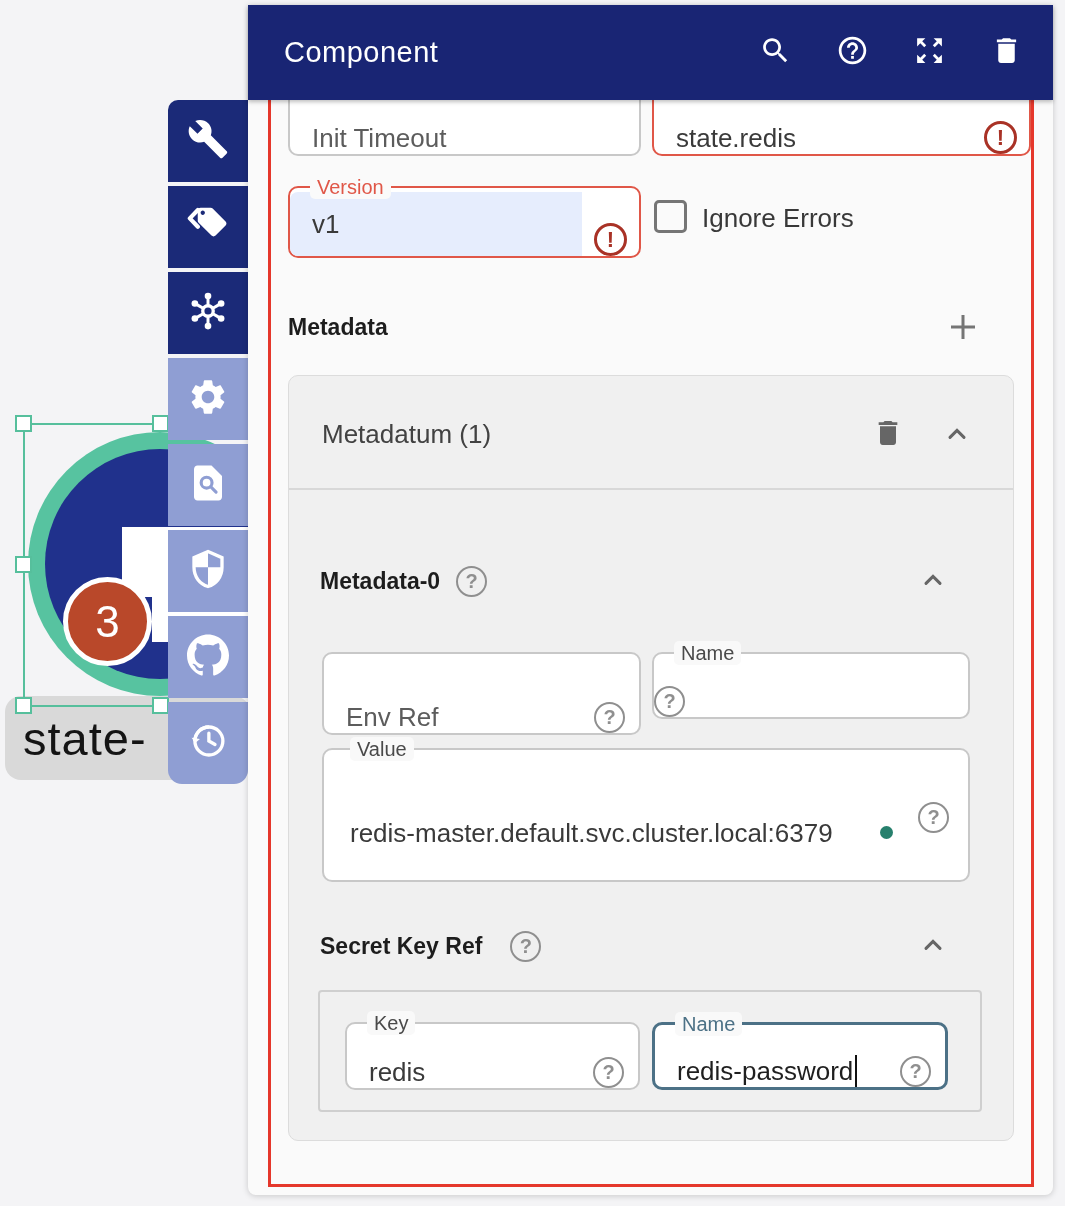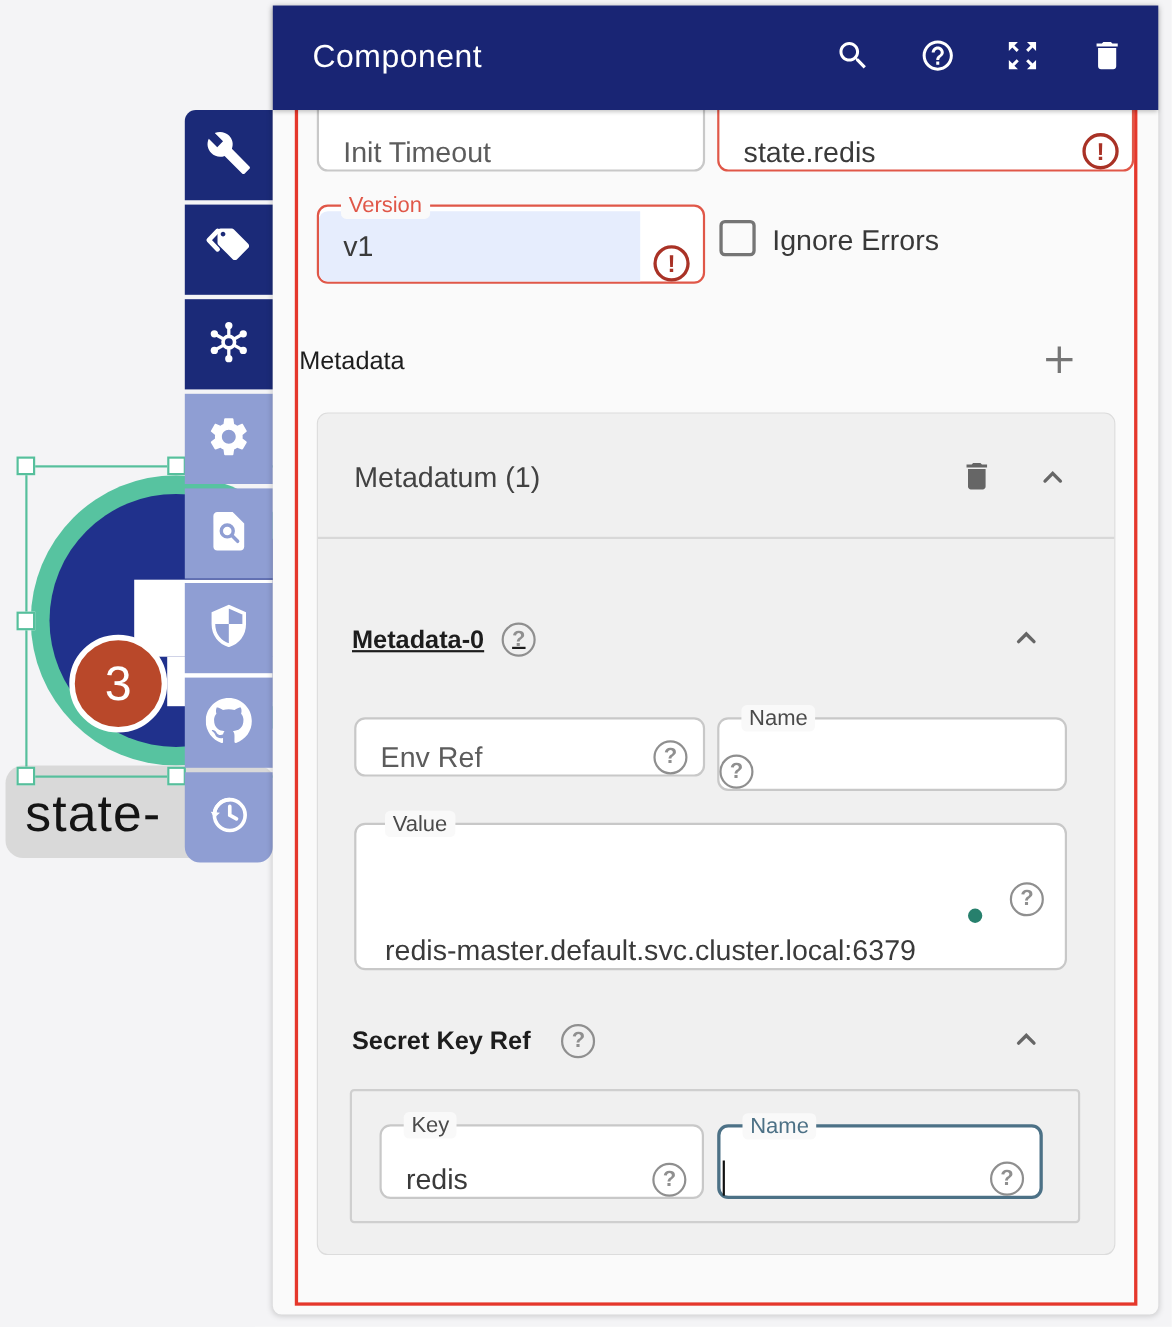--- a/index.html
+++ b/index.html
@@ -230,67 +230,67 @@
 <div class="abs field field-error" style="left:288px; top:186px; width:353px; height:72px;">
   <span class="chip chip-error">Version</span>
   <input style="background: rgb(230, 237, 253); height: 64px; width: 292px; border-radius: 8px 0px 0px 8px;" value="v1">
   <span class="err-badge" style="margin-left:auto;">
       <span>!</span>
     </span>
 </div>
 <div class="abs z" style="left:654px; top:200px; width:33px; height:33px; border:3.5px solid #757575; border-radius:5px; background:#fafafa;"></div>
 <div class="abs z" style="left:702px; top:203px; font-size:26px; color:#383838;">Ignore Errors</div>
 
-<div class="abs z" style="left:272px; top:314px; font-size:23px; font-weight:400; color:#1d1d1d;">Metadata</div>
+<div class="abs z" style="left:288px; top:314px; font-size:23px; font-weight:700; color:#1d1d1d;">Metadata</div>
 <div class="abs z" style="left:945px; top:309px; cursor:pointer;">
   <span><svg width="36" height="36" viewBox="0 0 24 24">
         <path d="M12 4v16M4 12h16" stroke="#757575" stroke-width="2" fill="none"></path>
       </svg></span>
 </div>
 
 <div class="abs panel"></div>
 <div class="abs z" style="left:322px; top:419px; font-size:26px; color:#424242;">Metadatum (1)</div>
 <div class="abs z" style="left:872px; top:417px; cursor:pointer;">
   <span><svg width="32" height="32" viewBox="0 0 24 24" fill="#666">
         <path d="M6 19c0 1.1.9 2 2 2h8c1.1 0 2-.9 2-2V7H6v12zM19 4h-3.5l-1-1h-5l-1 1H5v2h14V4z"></path>
       </svg></span>
 </div>
 <div class="abs chev" style="left:943px; top:421px;">
   <span><svg viewBox="0 0 24 24">
         <path d="M6 14 12 8 18 14" stroke="#666" stroke-width="2.6" fill="none" stroke-linecap="round"></path>
       </svg></span>
 </div>
 <div class="abs z" style="left:289px; top:488px; width:724px; height:2px; background:#d8d8d8;"></div>
 
-<div class="abs sec-head" style="left:320px; top:566px;text-decoration:underline;">
+<div class="abs sec-head" style="left:320px; top:566px;">
   <span>Metadata-0</span>
   <span class="help-badge" style="margin:0;">
       <span>?</span>
     </span>
 </div>
 <div class="abs chev" style="left:919px; top:567px;">
   <span><svg viewBox="0 0 24 24">
         <path d="M6 14 12 8 18 14" stroke="#666" stroke-width="2.6" fill="none" stroke-linecap="round"></path>
       </svg></span>
 </div>
 
-<div class="abs field" style="left:322px; top:652px; width:319px; height:54px;">
+<div class="abs field" style="left:322px; top:652px; width:319px; height:83px;">
   <input placeholder="Env Ref" style="">
   <span class="help-badge">
       <span>?</span>
     </span>
 </div>
 <div class="abs field" style="left:652px; top:652px; width:318px; height:67px;">
   <span class="chip">Name</span>
   <span class="help-badge">
       <span>?</span>
     </span>
 </div>
 
-<div class="abs field" style="left:322px; top:748px; width:648px; height:134px; align-items:flex-end;">
+<div class="abs field" style="left:322px; top:748px; width:648px; height:134px; align-items:center;">
   <span class="chip" style="left:26px;">Value</span>
   <span class="val-text" style="margin-top:36px;">redis-master.default.svc.cluster.local:6379</span>
   <span class="abs dot" style="left:556px; top:76px;"></span>
   <span class="help-badge abs" style="left:594px; top:52px;">
       <span>?</span>
     </span>
 </div>
 
 <div class="abs sec-head" style="left:320px; top:931px;gap:28px;">
   <span>Secret Key Ref</span>
@@ -307,17 +307,18 @@
 <div class="abs z" style="left:318px; top:990px; width:664px; height:122px; border:2px solid #cfcfcf; border-radius:4px;"></div>
 <div class="abs field" style="left:345px; top:1022px; width:295px; height:68px;">
   <span class="chip">Key</span>
   <input value="redis" style="">
   <span class="help-badge">
       <span>?</span>
     </span>
 </div>
 <div class="abs field field-focus" style="left:652px; top:1022px; width:296px; height:68px;">
   <span class="chip chip-focus">Name</span>
+  <span style="font-size:26px; color:#1f1f1f; padding-left:22px; white-space:nowrap;">redis-password</span>
     <span class="caret"></span>
   <span class="help-badge" style="margin-left:auto;">
       <span>?</span>
     </span>
 </div>
 
 </body></html>

